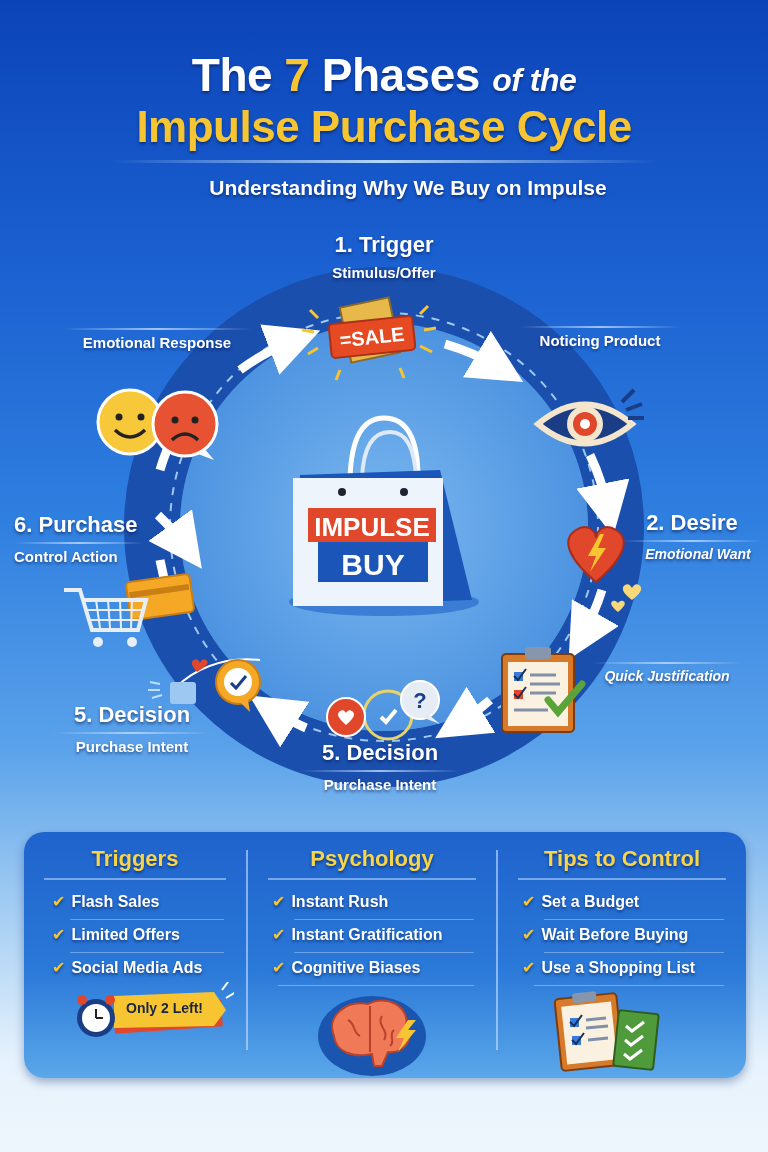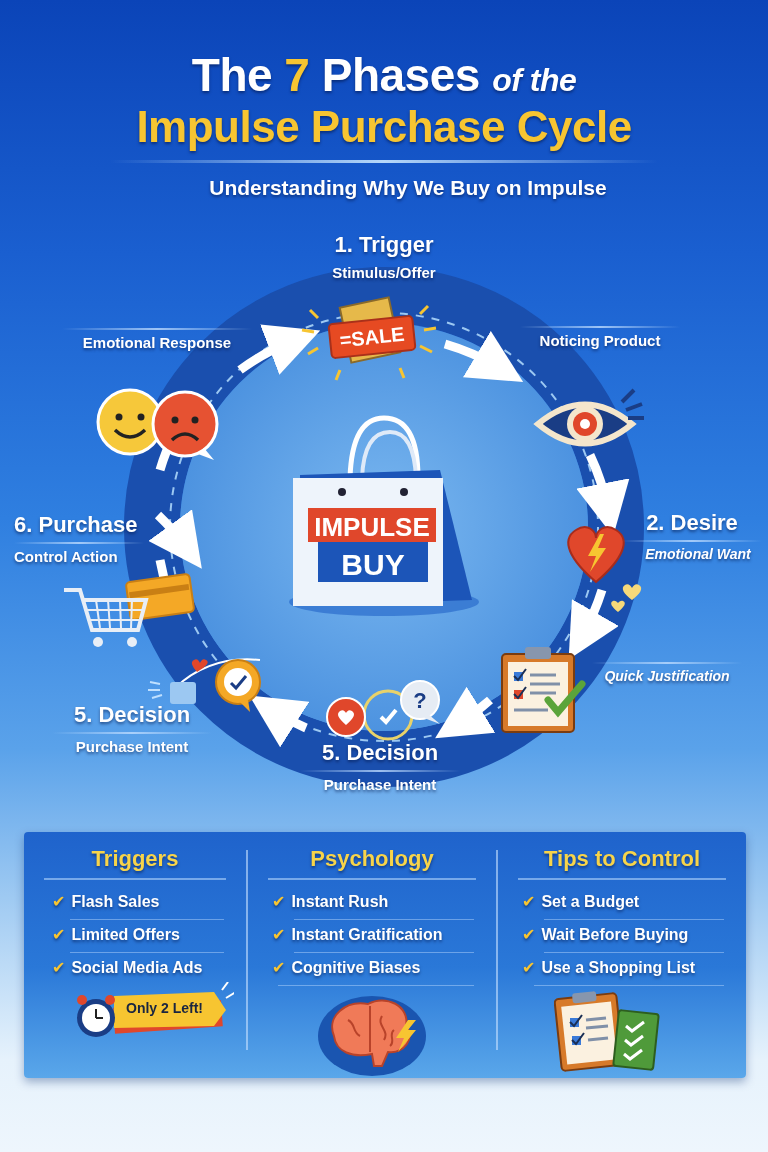--- a/index.html
+++ b/index.html
@@ -17,21 +17,21 @@
     #title-rule { left:110px; width:548px; top:160px; height:3px; background:linear-gradient(90deg, rgba(255,255,255,0) 0%, rgba(200,230,255,0.9) 50%, rgba(255,255,255,0) 100%); }
     #subtitle { left:0; width:768px; top:176px; text-align:center; font-size:21px; color:#fff; font-weight:bold;padding-left:24px; }
 
     .phase-title { color:#fff; font-weight:bold; font-size:22px; white-space:nowrap; }
     .phase-sub { color:#fff; font-weight:bold; font-size:15px; white-space:nowrap; }
     .phase-rule { height:2px; background:linear-gradient(90deg, rgba(255,255,255,0), rgba(190,220,255,0.8), rgba(255,255,255,0)); }
 
     #cycle-svg { left:0; top:0; }
 
     
-    #panel { left:24px; top:832px; width:722px; height:246px; border-radius:4px;
+    #panel { left:24px; top:832px; width:722px; height:246px; border-radius:20px;
       background: linear-gradient(180deg, #1f63cc 0%, #2a78d8 55%, #5aa7ea 100%);
       box-shadow: 0 4px 10px rgba(0,40,110,0.35); }
     .col { position:absolute; top:0; height:246px; }
     .col-head { position:absolute; left:0; right:0; top:14px; text-align:center; font-weight:bold; font-size:22px; color:#f7d44a; }
     .col-rule { position:absolute; left:20px; right:20px; top:46px; height:2px; background:rgba(190,220,255,0.55); }
     .col-item { position:absolute; left:28px; font-weight:bold; font-size:16px; color:#fff; white-space:nowrap; }
     .col-item .chk { color:#f7c531; margin-right:6px; font-size:16px; }
     .item-rule { position:absolute; left:46px; right:22px; height:1px; background:rgba(190,220,255,0.45); }
     .col-div { position:absolute; top:18px; width:2px; height:200px; background:rgba(200,225,255,0.6); }
   </style>

